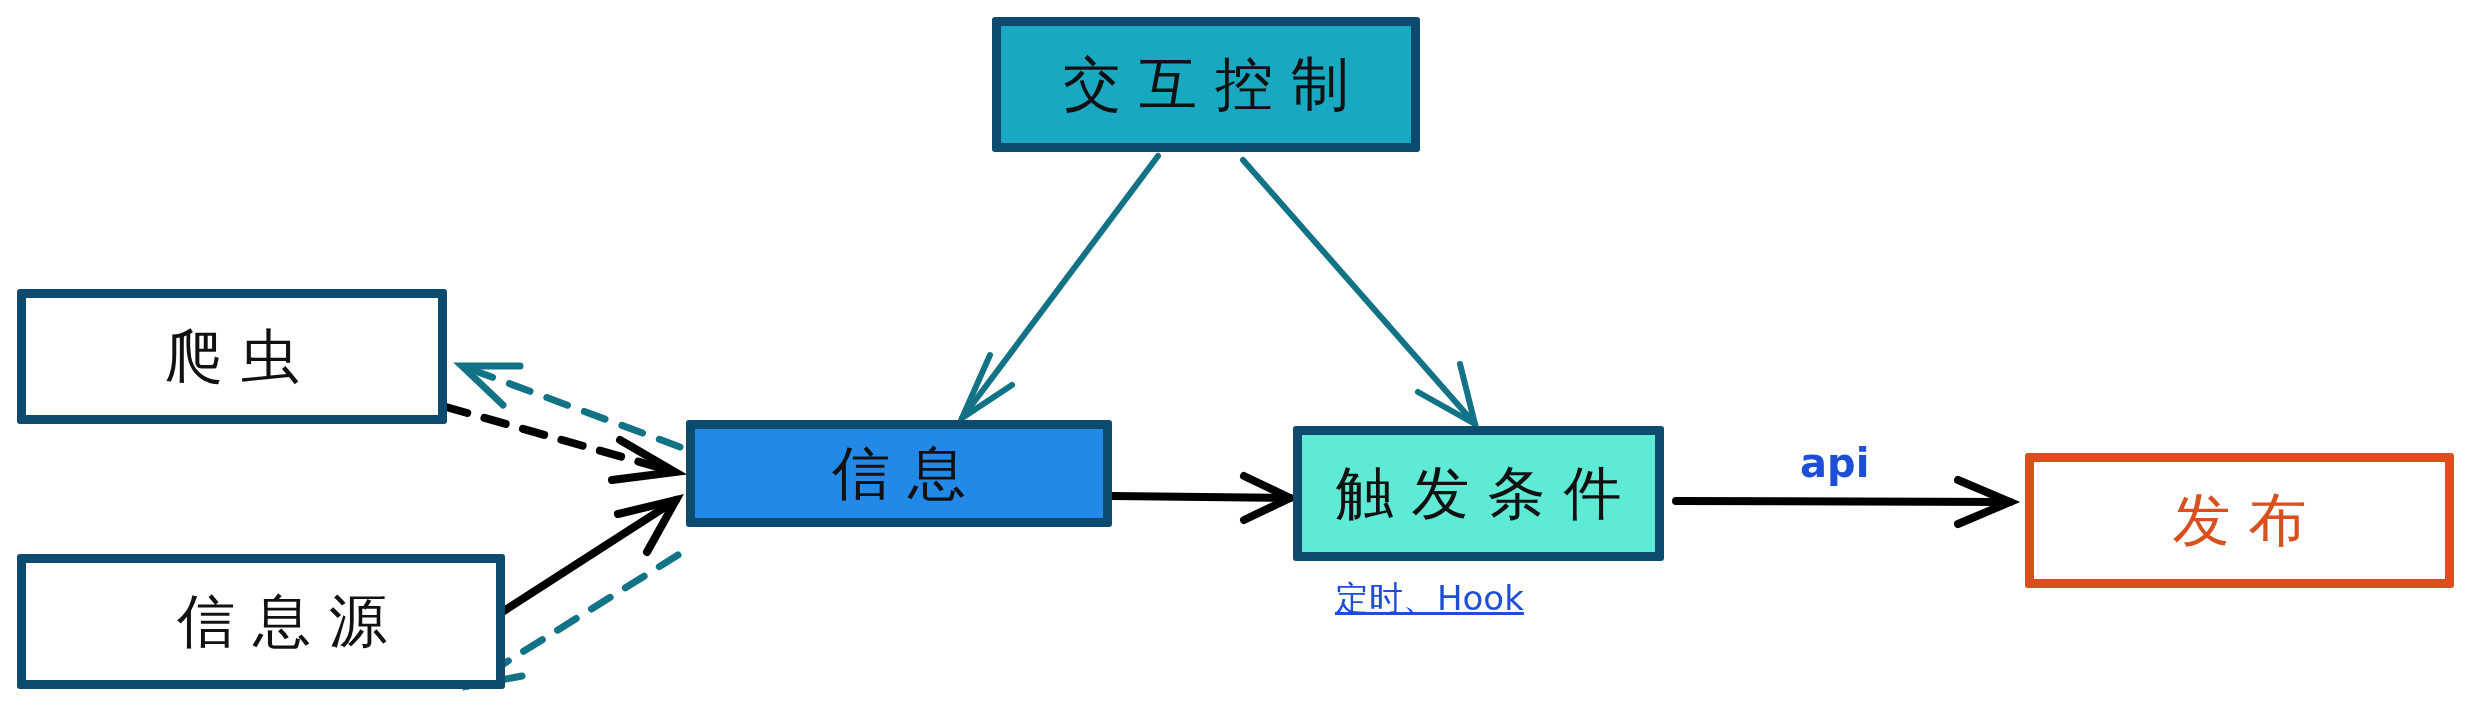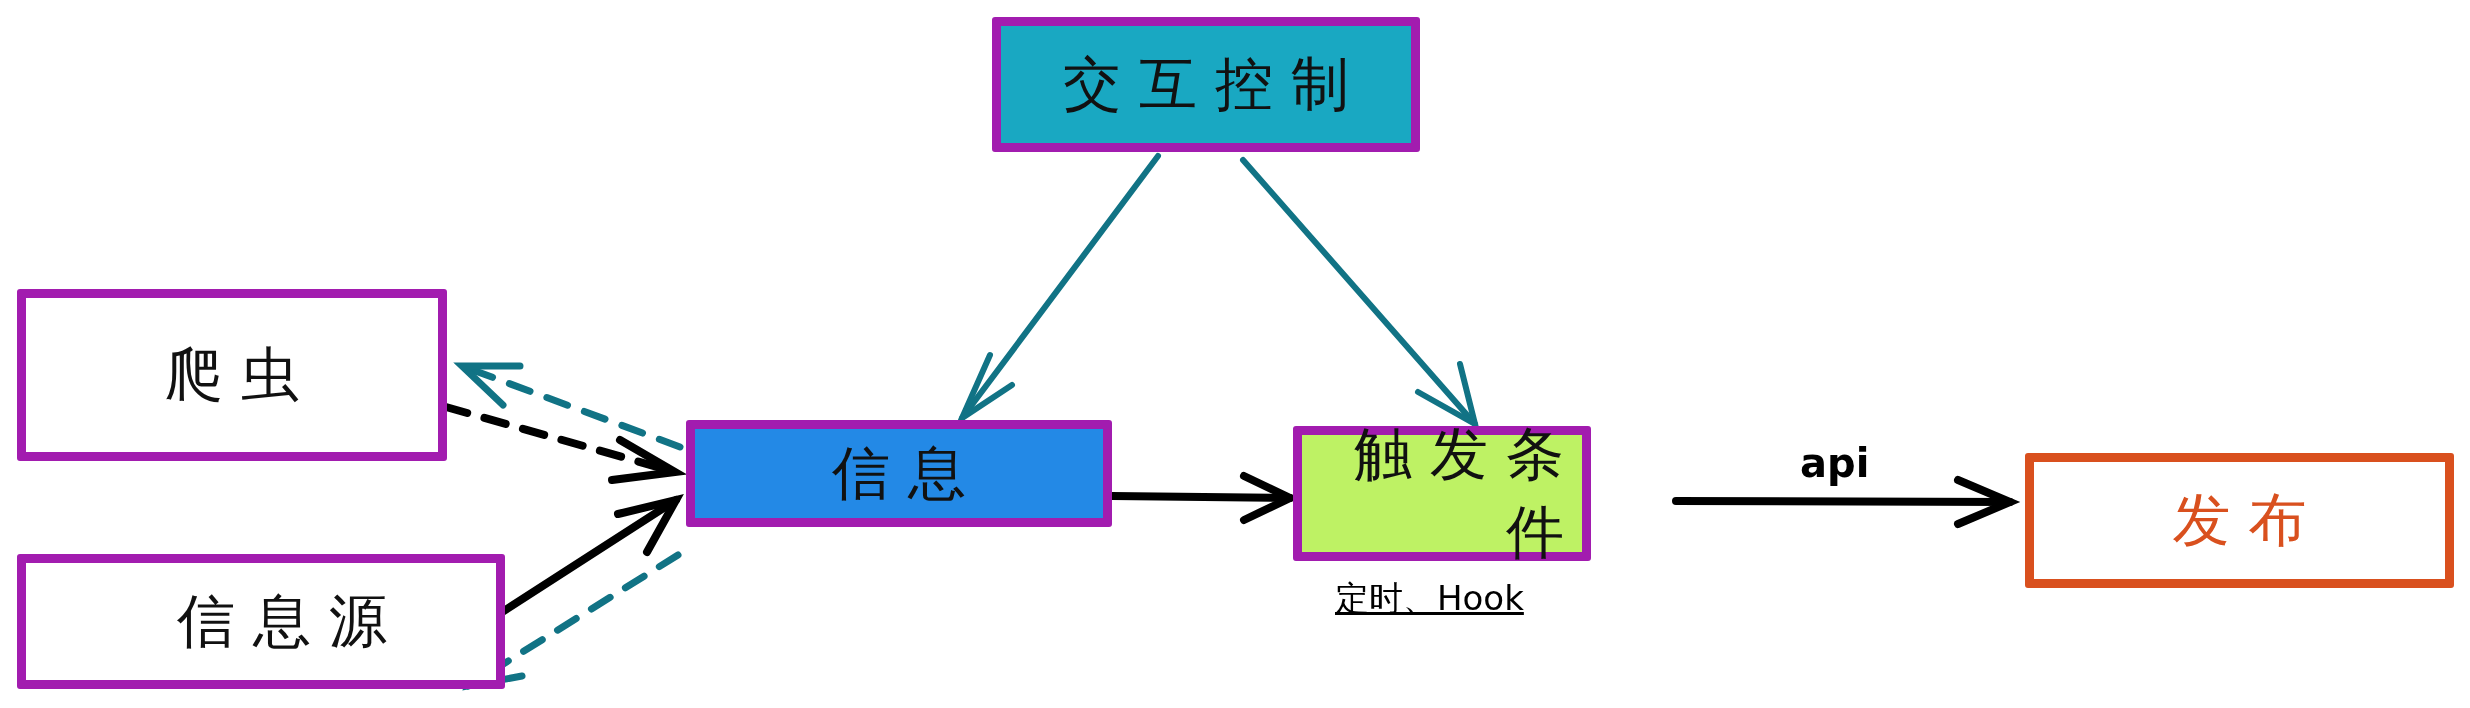--- a/index.html
+++ b/index.html
@@ -1,24 +1,24 @@
 <!DOCTYPE html>
 <html><head>
 <meta charset="utf-8">
 <style>
   html, body { margin: 0; padding: 0; background: #ffffff; }
   body { width: 2470px; height: 708px; position: relative; overflow: hidden;
          font-family: "DejaVu Sans", sans-serif; }
   svg#diagram { position: absolute; left: 0; top: 0; }
-  .node { position: absolute; box-sizing: border-box; border: 9px solid #a21caf;
+  .node { position: absolute; box-sizing: border-box; border: 9px solid #0c4a6e;
           border-radius: 3px; display: flex; align-items: center; justify-content: center;
           font-family: "DejaVu Sans", sans-serif; font-size: 58px; letter-spacing: 18px;
           color: #111; font-weight: 300; }
   .node span { padding-left: 18px; }
-  .label { position: absolute; font-family: "DejaVu Sans", sans-serif; color: #000000; }
+  .label { position: absolute; font-family: "DejaVu Sans", sans-serif; color: #1d4ed8; }
 </style>
 </head>
 <body>
 
 <svg id="diagram" width="2470" height="708">
 
   <g stroke="#117385" stroke-width="6" stroke-linecap="round" fill="none">
     <line x1="1158" y1="156" x2="962" y2="418"></line>
     <polyline points="990,355 962,418 1012,385"></polyline>
   </g>
@@ -56,33 +56,33 @@
   <g stroke="#000" stroke-width="8" stroke-linecap="round" fill="none">
     <line x1="1676" y1="501" x2="2010" y2="502"></line>
     <polyline points="1958,480 2010,502 1958,524"></polyline>
   </g>
 </svg>
 
 <div class="node" style="left:992px;top:17px;width:428px;height:135px;background:#19A8C2;">
   <span>交互控制</span>
 </div>
 
-<div class="node" style="left:17px;top:289px;width:430px;height:172px;background:#fff;">
+<div class="node" style="left:17px;top:289px;width:430px;height:135px;background:#fff;">
   <span>爬虫</span>
 </div>
 
 <div class="node" style="left:17px;top:554px;width:488px;height:135px;background:#fff;padding-left:42px;">
   <span>信息源</span>
 </div>
 
 <div class="node" style="left:686px;top:420px;width:426px;height:107px;background:#2389E6;">
   <span>信息</span>
 </div>
 
-<div class="node" style="left:1293px;top:426px;width:298px;height:135px;background:#bef264;text-align:right;">
+<div class="node" style="left:1293px;top:426px;width:371px;height:135px;background:#5eead4;text-align:right;">
   <span>触发条件</span>
 </div>
 
 <div class="node" style="left:2025px;top:421px;width:429px;height:135px;background:#fff;border-color:#D9501E;color:#D9501E;margin-top:32px;">
   <span>发布</span>
 </div>
 
 <div class="label" style="left:1335px;top:576px;font-size:34px;text-decoration:underline;">定时、Hook</div>
 
 <div class="label" style="left:1800px;top:440px;font-size:40px;font-weight:bold;">api</div>

